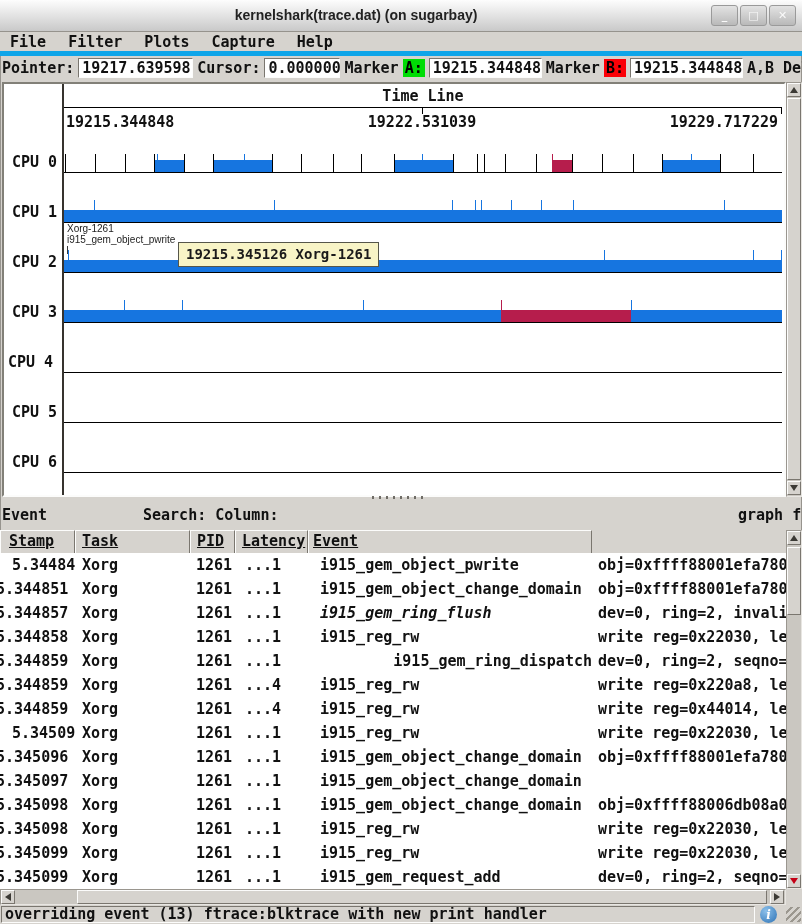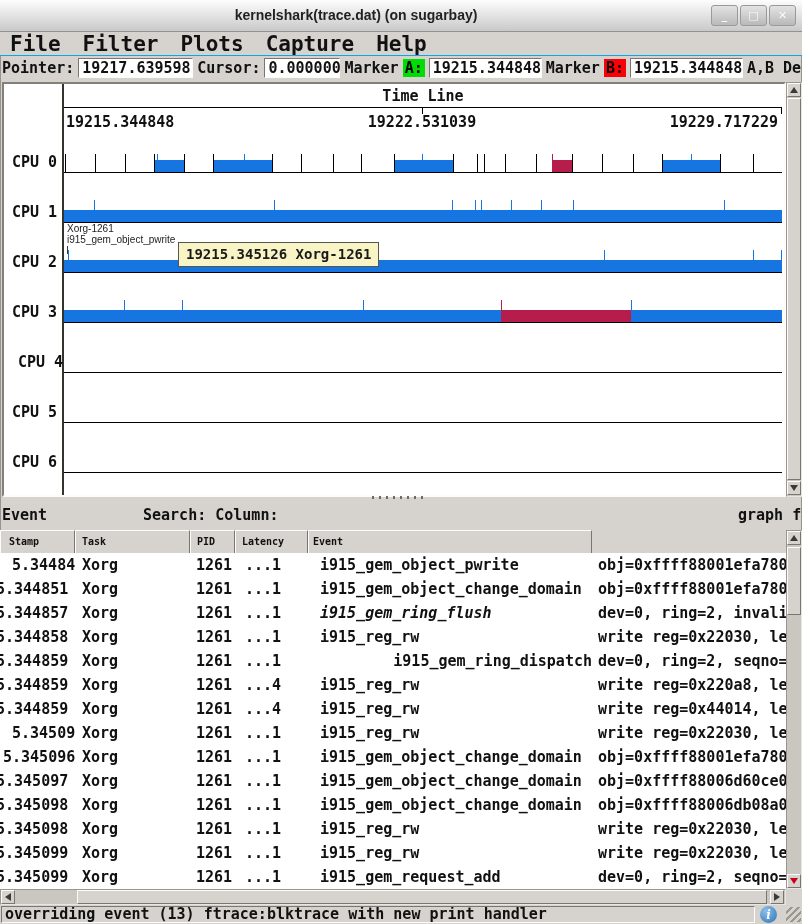--- a/index.html
+++ b/index.html
@@ -18,22 +18,22 @@
   #titlebar { position:absolute; left:0; top:0; width:802px; height:32px;
     background:linear-gradient(#fdfdfd,#c9c9c9); border-bottom:1px solid #96938d; }
   #title { position:absolute; left:0; right:90px; top:7px; text-align:center;
     font-family:"Liberation Sans", sans-serif; font-size:14px; font-weight:bold; color:#222; }
   #winbtns { position:absolute; right:6px; top:5px; display:flex; gap:2px; }
   .winbtn { width:27px; height:21px; border-radius:3px; border:1px solid #9a9a9a;
     background:linear-gradient(#e3e3e3,#b9b9b9); color:#fafafa; font-size:11px;
     display:flex; align-items:center; justify-content:center; font-family:"DejaVu Sans",sans-serif; }
   
   #menubar { position:absolute; left:0; top:32px; width:802px; height:24px;
-    background:#d6d3ce; border-bottom:1px solid #0ea5e9; display:flex; align-items:center;
-    padding-left:10px; gap:22px; font-size:21px; }
+    background:#d6d3ce; border-bottom:5px solid #0ea5e9; display:flex; align-items:center;
+    padding-left:10px; gap:22px; font-size:15px; }
   .menu-item { cursor:default; }
   
   #infobar { position:absolute; left:0; top:56px; width:810px; height:24px;
     display:flex; align-items:center; padding-left:2px; gap:4px; font-size:15px; white-space:nowrap; }
   .ib-entry { height:20px; line-height:18px; padding:0 3px; font-size:15px; }
   .mk { height:18px; line-height:18px; padding:0 2px; color:#000; }
   
   #graph-panel { position:absolute; left:2px; top:82px; width:784px; height:415px;
     background:#fff; border:2px solid; border-color:#828078 #fcfcfb #fcfcfb #828078; }
   #plot { position:absolute; left:0; top:0; right:0; bottom:0; }
@@ -70,21 +70,21 @@
   #hthumb { position:absolute; left:76px; top:0; width:690px; height:14px; }
   #scroll-corner { position:absolute; left:786px; top:889px; width:16px; height:16px; background:#d6d3ce; }
   
   #splitter { position:absolute; left:372px; top:496px; width:56px; height:3px;
     background:repeating-linear-gradient(90deg,#6f6c66 0 2px,transparent 2px 7px); }
   
   #controls { position:absolute; left:0; top:497px; width:802px; height:33px; font-size:15px; }
   #controls .lbl { position:absolute; top:9px; }
   
   #table-header { position:absolute; left:0; top:530px; width:786px; height:23px; display:flex; }
-  .hcell { height:30px; font-size:10px; line-height:21px; padding-left:6px; overflow:hidden; }
+  .hcell { height:30px; font-size:15px; line-height:21px; padding-left:6px; overflow:hidden;text-decoration:underline; }
   #table-body { position:absolute; left:0; top:553px; width:786px; height:336px;
     background:#fff; overflow:hidden; }
   .trow { display:flex; height:24px; line-height:24px; font-size:15px; white-space:nowrap; }
   .tcell { overflow:hidden; flex:none; }
   #table-vscroll { top:530px; left:786px; height:359px; }
   
   #statusbar { position:absolute; left:0; top:905px; width:802px; height:19px; background:#d6d3ce; }
   #status-field { position:absolute; left:1px; top:1px; width:754px; height:17px;
     font-size:15px; line-height:15px; padding:0 3px; background:#d6d3ce;
     border:1px solid; border-color:#7a766f #fcfcfb #fcfcfb #7a766f; white-space:nowrap; overflow:hidden; }
@@ -201,21 +201,21 @@
       <div class="tick" style="left: 776.564px; top: 166px; height: 10px; background: rgb(22, 117, 224);"></div>
       <div class="lane-label" style="left: 8px; top: 219px;">CPU 3</div>
       <div class="lane-line" style="left: 60px; top: 238px; width: 718px;"></div>
       <div class="bar" style="left: 60px; top: 226px; width: 718px; background: rgb(22, 117, 224);"></div>
       <div class="bar" style="left: 497.262px; top: 226px; width: 129.958px; background: rgb(182, 29, 76);"></div>
       <div class="tick" style="left: 119.594px; top: 216px; height: 10px; background: rgb(22, 117, 224);"></div>
       <div class="tick" style="left: 178.47px; top: 216px; height: 10px; background: rgb(22, 117, 224);"></div>
       <div class="tick" style="left: 359.406px; top: 216px; height: 10px; background: rgb(22, 117, 224);"></div>
       <div class="tick" style="left: 627.22px; top: 216px; height: 10px; background: rgb(22, 117, 224);"></div>
       <div class="tick" style="left: 497.262px; top: 216px; height: 10px; background: rgb(182, 29, 76);"></div>
-      <div class="lane-label" style="left: 14px; top: 269px;">CPU 4</div>
+      <div class="lane-label" style="left: 4px; top: 269px;">CPU 4</div>
       <div class="lane-line" style="left: 60px; top: 288px; width: 718px;"></div>
       <div class="lane-label" style="left: 8px; top: 319px;">CPU 5</div>
       <div class="lane-line" style="left: 60px; top: 338px; width: 718px;"></div>
       <div class="lane-label" style="left: 8px; top: 369px;">CPU 6</div>
       <div class="lane-line" style="left: 60px; top: 388px; width: 718px;"></div>
       <div id="tooltip" style="background: rgb(248, 244, 198);">19215.345126 Xorg-1261</div>
     </div>
 </div>
 
 <div class="vscroll" style="left:786px; top:82px; height:415px;">
@@ -304,34 +304,33 @@
     </div>
     <div class="trow">
       <div class="tcell" style="width: 75px; padding-left: 16px; text-indent: -4px;">5.345095</div>
       <div class="tcell" style="width: 115px; padding-left: 7px;">Xorg</div>
       <div class="tcell" style="width: 45px; padding-left: 6px;">1261</div>
       <div class="tcell" style="width: 73px; padding-left: 10px;">...1</div>
       <div class="tcell" style="width: 284px; padding-left: 12px;">i915_reg_rw</div>
       <div class="tcell" style="width: 194px; padding-left: 6px;">write reg=0x22030, le</div>
     </div>
     <div class="trow">
-      <div class="tcell" style="width: 75px; padding-left: 7px; text-indent: -4px;">5.345096</div>
+      <div class="tcell" style="width: 75px; padding-left: 0px; text-indent: -4px;">5.345096</div>
       <div class="tcell" style="width: 115px; padding-left: 7px;">Xorg</div>
       <div class="tcell" style="width: 45px; padding-left: 6px;">1261</div>
       <div class="tcell" style="width: 73px; padding-left: 10px;">...1</div>
       <div class="tcell" style="width: 284px; padding-left: 12px;">i915_gem_object_change_domain</div>
       <div class="tcell" style="width: 194px; padding-left: 6px;">obj=0xffff88001efa780</div>
     </div>
     <div class="trow">
       <div class="tcell" style="width: 75px; padding-left: 0px; text-indent: -4px;">5.345097</div>
       <div class="tcell" style="width: 115px; padding-left: 7px;">Xorg</div>
       <div class="tcell" style="width: 45px; padding-left: 6px;">1261</div>
       <div class="tcell" style="width: 73px; padding-left: 10px;">...1</div>
       <div class="tcell" style="width: 284px; padding-left: 12px;">i915_gem_object_change_domain</div>
-      <div class="tcell" style="width: 194px; padding-left: 6px;">obj=0xffff88006d60ce0</div>
     </div>
     <div class="trow">
       <div class="tcell" style="width: 75px; padding-left: 0px; text-indent: -4px;">5.345098</div>
       <div class="tcell" style="width: 115px; padding-left: 7px;">Xorg</div>
       <div class="tcell" style="width: 45px; padding-left: 6px;">1261</div>
       <div class="tcell" style="width: 73px; padding-left: 10px;">...1</div>
       <div class="tcell" style="width: 284px; padding-left: 12px;">i915_gem_object_change_domain</div>
       <div class="tcell" style="width: 194px; padding-left: 6px;">obj=0xffff88006db08a0</div>
     </div>
     <div class="trow">

